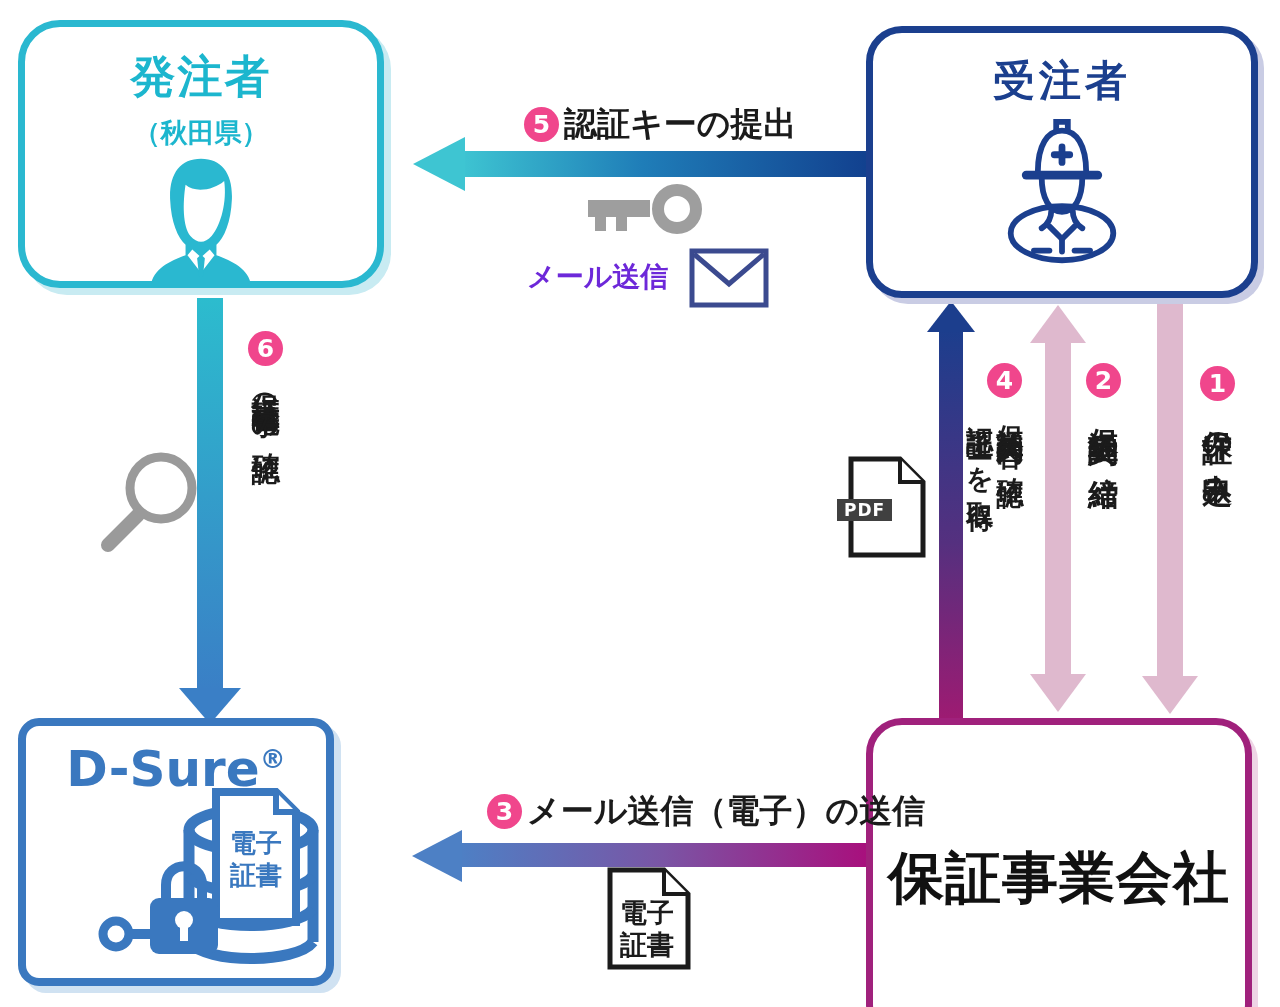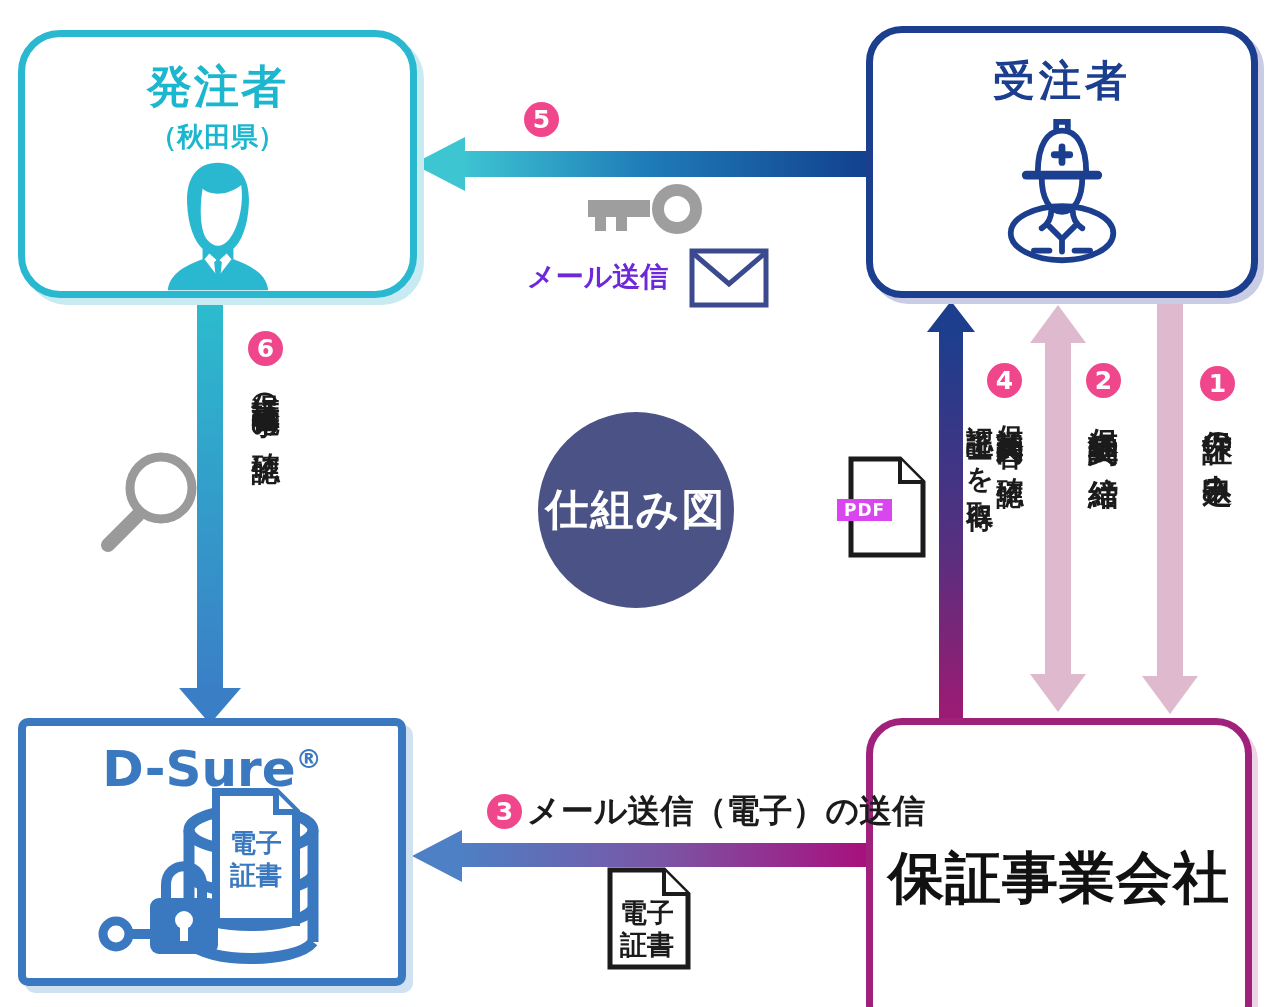--- a/index.html
+++ b/index.html
@@ -1,26 +1,26 @@
 <!DOCTYPE html>
 <html><head>
 <meta charset="utf-8">
 <style>
   html,body{margin:0;padding:0;background:#fff;}
   *{box-sizing:border-box;font-family:"DejaVu Sans","Liberation Sans",sans-serif;}
   #stage{position:relative;width:1280px;height:1007px;background:#fff;overflow:hidden;}
 
   .abs{position:absolute;}
   .box{position:absolute;background:#fff;z-index:3;text-align:center;}
-  #box-orderer{left:18px;top:30px;width:399px;height:268px;border:7px solid #2ab8d0;border-radius:42px;box-shadow:7px 7px 0 #c8ebf2;}
+  #box-orderer{left:18px;top:20px;width:366px;height:268px;border:7px solid #2ab8d0;border-radius:42px;box-shadow:7px 7px 0 #c8ebf2;}
   #box-orderer .title{margin-top:20px;font-size:45px;font-weight:900;color:#1cb6ce;letter-spacing:2px;}
-  #box-orderer .subtitle{margin-top:2px;font-size:27px;font-weight:900;color:#1cb6ce;}
+  #box-orderer .subtitle{margin-top:8px;font-size:27px;font-weight:900;color:#1cb6ce;}
   #box-contractor{left:866px;top:26px;width:392px;height:272px;border:7px solid #1b3f8e;border-radius:36px;box-shadow:6px 6px 0 #c9cce4;}
   #box-contractor .title{margin-top:20px;font-size:42px;font-weight:900;color:#1b3f8e;letter-spacing:4px;}
-  #box-dsure{left:18px;top:718px;width:388px;height:268px;border:8px solid #3a78bf;border-radius:10px;box-shadow:7px 7px 0 #d0e2f2;}
+  #box-dsure{left:18px;top:718px;width:316px;height:268px;border:8px solid #3a78bf;border-radius:21px;box-shadow:7px 7px 0 #d0e2f2;}
   #box-dsure .title{margin-top:14px;font-size:50px;font-weight:900;color:#3a78bf;}
   #box-dsure .title sup{font-size:26px;}
   #box-guarantor{left:866px;top:718px;width:386px;height:322px;border:7px solid #a0217c;border-radius:36px;box-shadow:6px 7px 0 #eed4e5;display:flex;align-items:center;justify-content:center;}
   #box-guarantor .title{font-size:56px;font-weight:900;color:#111;letter-spacing:1px;}
 
   .shaft{position:absolute;z-index:1;}
   .head{position:absolute;z-index:1;width:0;height:0;}
   #arrow5-shaft{left:460px;top:151px;width:406px;height:26px;background:linear-gradient(90deg,#3ec5d2,#1f7db8 45%,#12418f);}
   #arrow5-head{left:413px;top:137px;border-right:52px solid #3ec5d2;border-top:27px solid transparent;border-bottom:27px solid transparent;}
   #arrow3-shaft{left:458px;top:843px;width:408px;height:24px;background:linear-gradient(90deg,#4d80c5,#7a55a5 50%,#a8107d);}
@@ -54,21 +54,21 @@
   #label1{left:1200px;top:366px;width:35px;}
   #label1 .vtext{font-size:30px;}
 
   #center-circle{position:absolute;left:538px;top:412px;width:196px;height:196px;border-radius:50%;background:#4a5286;display:flex;align-items:center;justify-content:center;color:#fff;font-size:43px;font-weight:900;letter-spacing:2px;z-index:2;}
 
   .icon{position:absolute;z-index:4;}
   #key-icon{left:588px;top:183px;}
   #envelope-icon{left:689px;top:248px;}
   #magnifier-icon{left:98px;top:448px;}
   #pdf-icon{left:848px;top:456px;width:78px;height:102px;}
-  #pdf-badge{position:absolute;left:-11px;top:43px;background:#d946ef;color:#fff;font-size:17px;font-weight:900;padding:1px 7px;letter-spacing:1px;}
+  #pdf-badge{position:absolute;left:-11px;top:43px;background:#404040;color:#fff;font-size:17px;font-weight:900;padding:1px 7px;letter-spacing:1px;}
   #edoc-icon{left:607px;top:867px;width:84px;height:103px;}
 </style>
 </head>
 <body>
 
 <div id="stage">
 
   <div class="shaft" id="arrow5-shaft"></div>
   <div class="head" id="arrow5-head"></div>
   <div class="shaft" id="arrow6-shaft"></div>
@@ -76,23 +76,20 @@
   <div class="shaft" id="arrow3-shaft"></div>
   <div class="head" id="arrow3-head"></div>
   <div class="shaft" id="arrow4-shaft"></div>
   <div class="head" id="arrow4-head"></div>
   <div class="shaft" id="arrow2-shaft"></div>
   <div class="head" id="arrow2-head-up"></div>
   <div class="head" id="arrow2-head-down"></div>
   <div class="shaft" id="arrow1-shaft"></div>
   <div class="head" id="arrow1-head"></div>
 
-  <div id="center-circle">
-    <span>仕組み図</span>
-  </div>
 
   <div class="box" id="box-orderer">
     <div class="title">発注者</div>
     <div class="subtitle">（秋田県）</div>
     <svg width="116" height="140" viewBox="0 0 120 145" style="margin-top:2px;">
       <path fill="#2ab8d0" d="M60 6 C38 6 27 22 28 48 C29 72 36 88 44 95 L44 106 C28 112 10 120 8 138 L112 138 C110 120 92 112 76 106 L76 95 C84 88 91 72 92 48 C93 22 82 6 60 6 Z"></path>
       <path fill="#fff" d="M44 33 C54 42 74 38 84 29 C87 50 81 74 71 86 C64 94 56 94 49 86 C41 76 41 52 44 33 Z"></path>
       <path fill="#fff" d="M46 106 L60 124 L74 106 L69 100 L60 108 L51 100 Z"></path>
       <path fill="#2ab8d0" d="M56 109 L60 105 L64 109 L62 128 L58 128 Z"></path>
     </svg>
@@ -144,20 +141,21 @@
       </g>
     </svg>
   </div>
 
   <div class="box" id="box-guarantor">
     <div class="title">保証事業会社</div>
   </div>
 
   <div class="hlabel" id="label5">
     <span class="badge">5</span>
+    <span>認証キーの提出</span>
   </div>
 
   <div class="hlabel" id="label3">
     <span class="badge">3</span>
     <span>メール送信（電子）の送信</span>
   </div>
 
   <div id="mail-label">メール送信</div>
   <svg class="icon" id="envelope-icon" width="80" height="60" viewBox="0 0 80 60">
     <rect x="3" y="3" width="74" height="54" fill="#fff" stroke="#3b4a8f" stroke-width="5"></rect>

